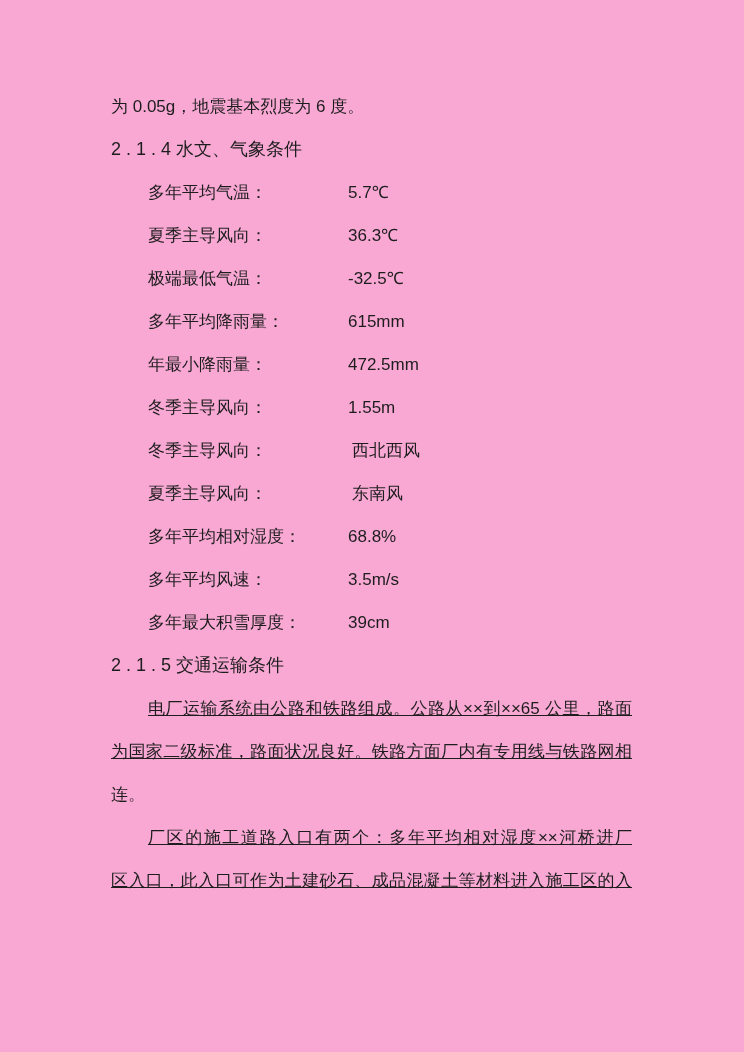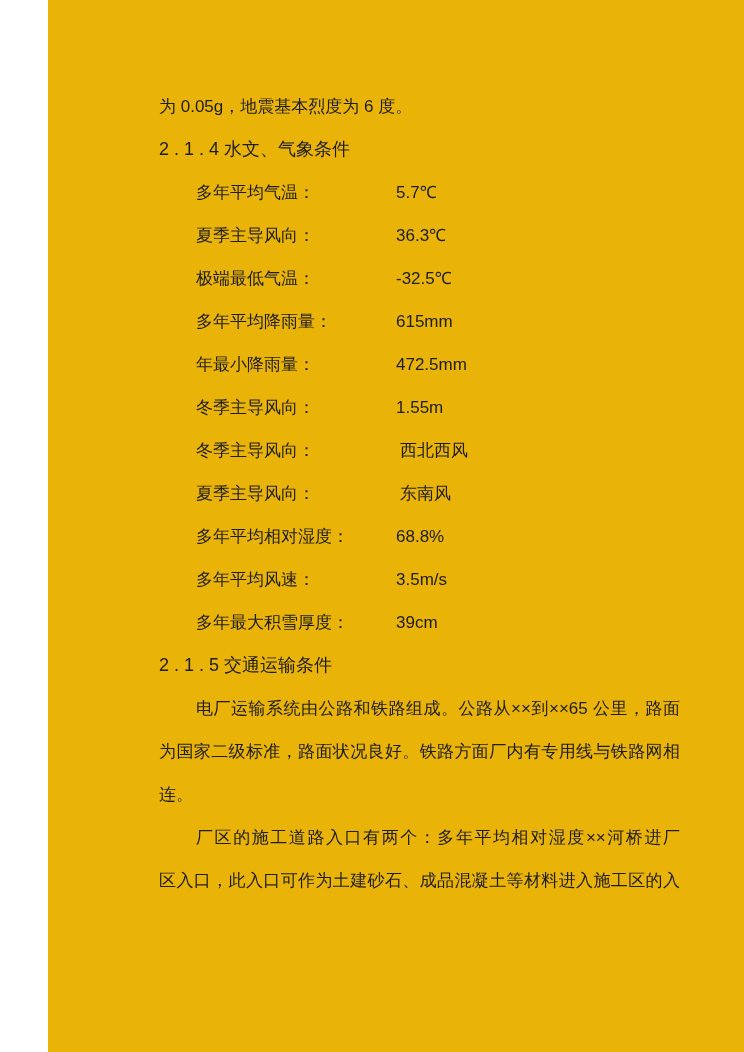--- a/index.html
+++ b/index.html
@@ -10,23 +10,22 @@
   body {
     width: 744px;
     height: 1052px;
     position: relative;
     font-family: "Liberation Sans", sans-serif;
     color: #1d1d1d;
   }
   .page {
     position: absolute;
     inset: 0;
-    background: #eab308;
+    background: #f9a8d4;
     overflow: hidden;
-    margin-left: 48px;
   }
   .content {
     position: absolute;
     left: 111px;
     top: 85px;
     width: 521px;
   }
   .line {
     height: 43px;
     line-height: 43px;
@@ -50,20 +49,21 @@
   }
   .wval.shift {
     left: 241px;
   }
   .ti {
     text-indent: 37px;
   }
   .just {
     text-align: justify;
     text-align-last: justify;
+    text-decoration: underline;
   }
 </style>
 </head>
 <body>
 
 <div class="page">
   <div class="content">
 
     <div class="line">为 0.05g，地震基本烈度为 6 度。</div>
 

